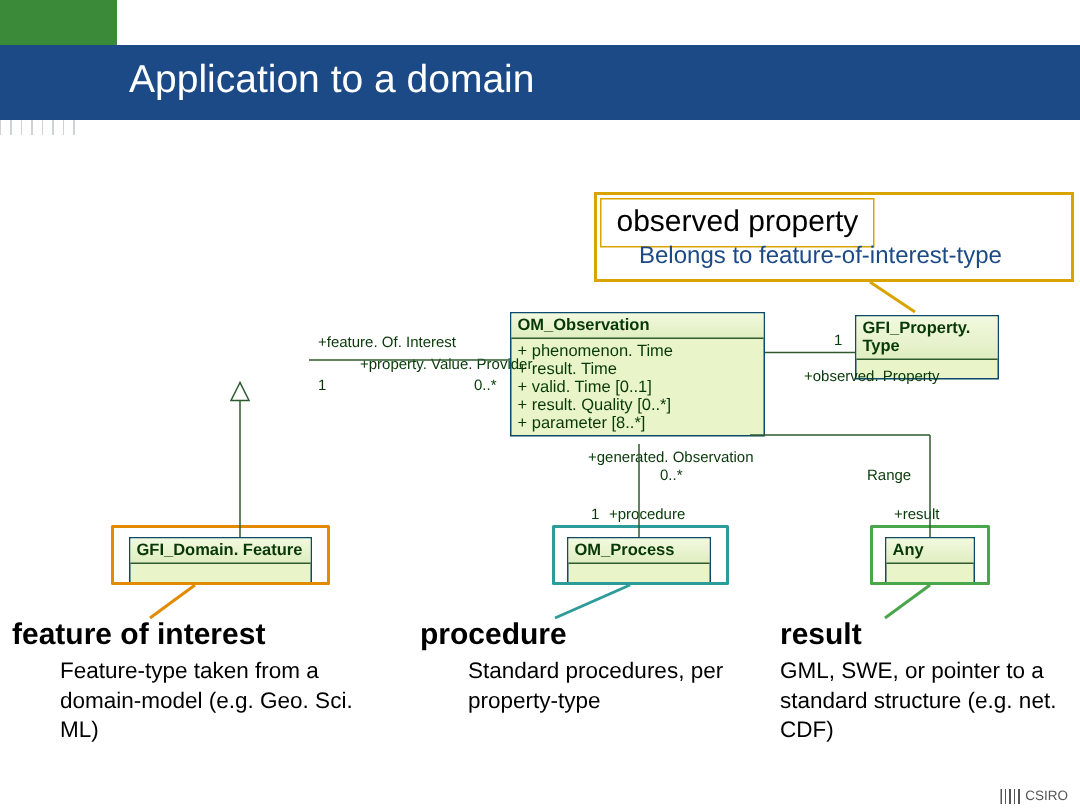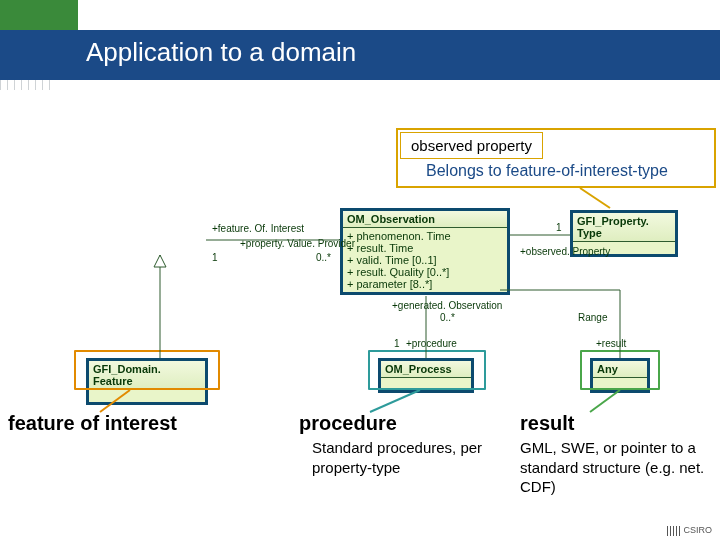--- a/index.html
+++ b/index.html
@@ -22,25 +22,25 @@
   }
   .white-left { position: absolute; left: 0; top: 30px; width: 84px; height: 50px; background: #fff; }
   .title {
     position: absolute; left: 86px; top: 37px;
     color: #fff; font-size: 26px; font-weight: 400;
   }
 
   .slide { position: absolute; left: 0; top: 90px; right: 0; bottom: 0; }
 
   
-  .callout { position: absolute; border: 1px solid #d9a300; background: #fff; padding: 4px 10px; font-size: 15px; }
+  .callout { position: absolute; border: 1px solid #d9a300; background: #fff; padding: 4px 10px; font-size: 20px; }
   .callout-sub { position: absolute; color: #1b4a87; font-size: 16px; }
 
   
-  .uml { position: absolute; border: 3px solid #0c4a6e; background: #e9f5c9; font-size: 11px; color: #083808; }
+  .uml { position: absolute; border: 1px solid #0c4a6e; background: #e9f5c9; font-size: 11px; color: #083808; }
   .uml .hd { border-bottom: 1px solid #2e5b2e; padding: 2px 4px; font-weight: 600; background: linear-gradient(#f2f9df,#dfeec0); }
   .uml .body { padding: 2px 4px; min-height: 10px; }
   .uml.simple .body { height: 12px; }
 
   .obs-body span { display: block; white-space: nowrap; }
 
   .lbl { position: absolute; font-size: 10px; color: #083808; white-space: nowrap; }
 
   
   .ann-head { position: absolute; font-size: 20px; font-weight: 700; color: #000; }
@@ -79,21 +79,21 @@
     <div class="hd">OM_Observation</div>
     <div class="body obs-body">
       <span>+   phenomenon. Time</span>
       <span>+   result. Time</span>
       <span>+   valid. Time [0..1]</span>
       <span>+   result. Quality [0..*]</span>
       <span>+   parameter [8..*]</span>
     </div>
   </div>
 
-  <div class="uml simple" style="left:570px; top:120px; width:108px;">
+  <div class="uml simple" style="left:570px; top:120px; width:96px;">
     <div class="hd">GFI_Property. Type</div>
     <div class="body"></div>
   </div>
 
   <div class="uml simple" style="left:86px; top:268px; width:122px;">
     <div class="hd">GFI_Domain. Feature</div>
     <div class="body"></div>
   </div>
 
   <div class="uml simple" style="left:378px; top:268px; width:96px;">
@@ -105,21 +105,21 @@
     <div class="hd">Any</div>
     <div class="body"></div>
   </div>
 
   <span class="lbl" style="left:212px; top:133px;">+feature. Of. Interest</span>
   <span class="lbl" style="left:240px; top:148px;">+property. Value. Provider</span>
   <span class="lbl" style="left:212px; top:162px;">1</span>
   <span class="lbl" style="left:316px; top:162px;">0..*</span>
 
   <span class="lbl" style="left:556px; top:132px;">1</span>
-  <span class="lbl" style="left:520px; top:156px;">+observed. Property</span>
+  <span class="lbl" style="left:536px; top:156px;">+observed. Property</span>
 
   <span class="lbl" style="left:392px; top:210px;">+generated. Observation</span>
   <span class="lbl" style="left:440px; top:222px;">0..*</span>
   <span class="lbl" style="left:406px; top:248px;">+procedure</span>
   <span class="lbl" style="left:394px; top:248px;">1</span>
 
   <span class="lbl" style="left:578px; top:222px;">Range</span>
   <span class="lbl" style="left:596px; top:248px;">+result</span>
 
   <div class="highlight-orange" style="left:74px; top:260px; width:146px; height:40px;"></div>
@@ -141,21 +141,22 @@
     <polygon points="160,165 154,177 166,177" fill="#fff" stroke="#2e5b2e" stroke-width="1"></polygon>
 
     <line x1="580" y1="98" x2="610" y2="118" stroke="#d9a300" stroke-width="2"></line>
 
     <line x1="130" y1="300" x2="100" y2="322" stroke="#e28a00" stroke-width="2"></line>
     <line x1="420" y1="300" x2="370" y2="322" stroke="#2e9b9b" stroke-width="2"></line>
     <line x1="620" y1="300" x2="590" y2="322" stroke="#4aa64a" stroke-width="2"></line>
   </svg>
 
   <div class="ann-head" style="left:8px;  top:322px;">feature of interest</div>
+  <div class="ann-body" style="left:40px; top:348px; width:220px;">Feature-type taken from a domain-model (e.g. Geo. Sci. ML)</div>
 
-  <div class="ann-head" style="left:280px; top:322px;margin-left:19px;">procedure</div>
+  <div class="ann-head" style="left:280px; top:322px;">procedure</div>
   <div class="ann-body" style="left:312px; top:348px; width:200px;">Standard procedures, per property-type</div>
 
   <div class="ann-head" style="left:520px; top:322px;">result</div>
   <div class="ann-body" style="left:520px; top:348px; width:190px;">GML, SWE, or pointer to a standard structure (e.g. net. CDF)</div>
 
   <div class="logo"><span class="bars"></span><span>CSIRO</span></div>
 </div>
 
 </body></html>

